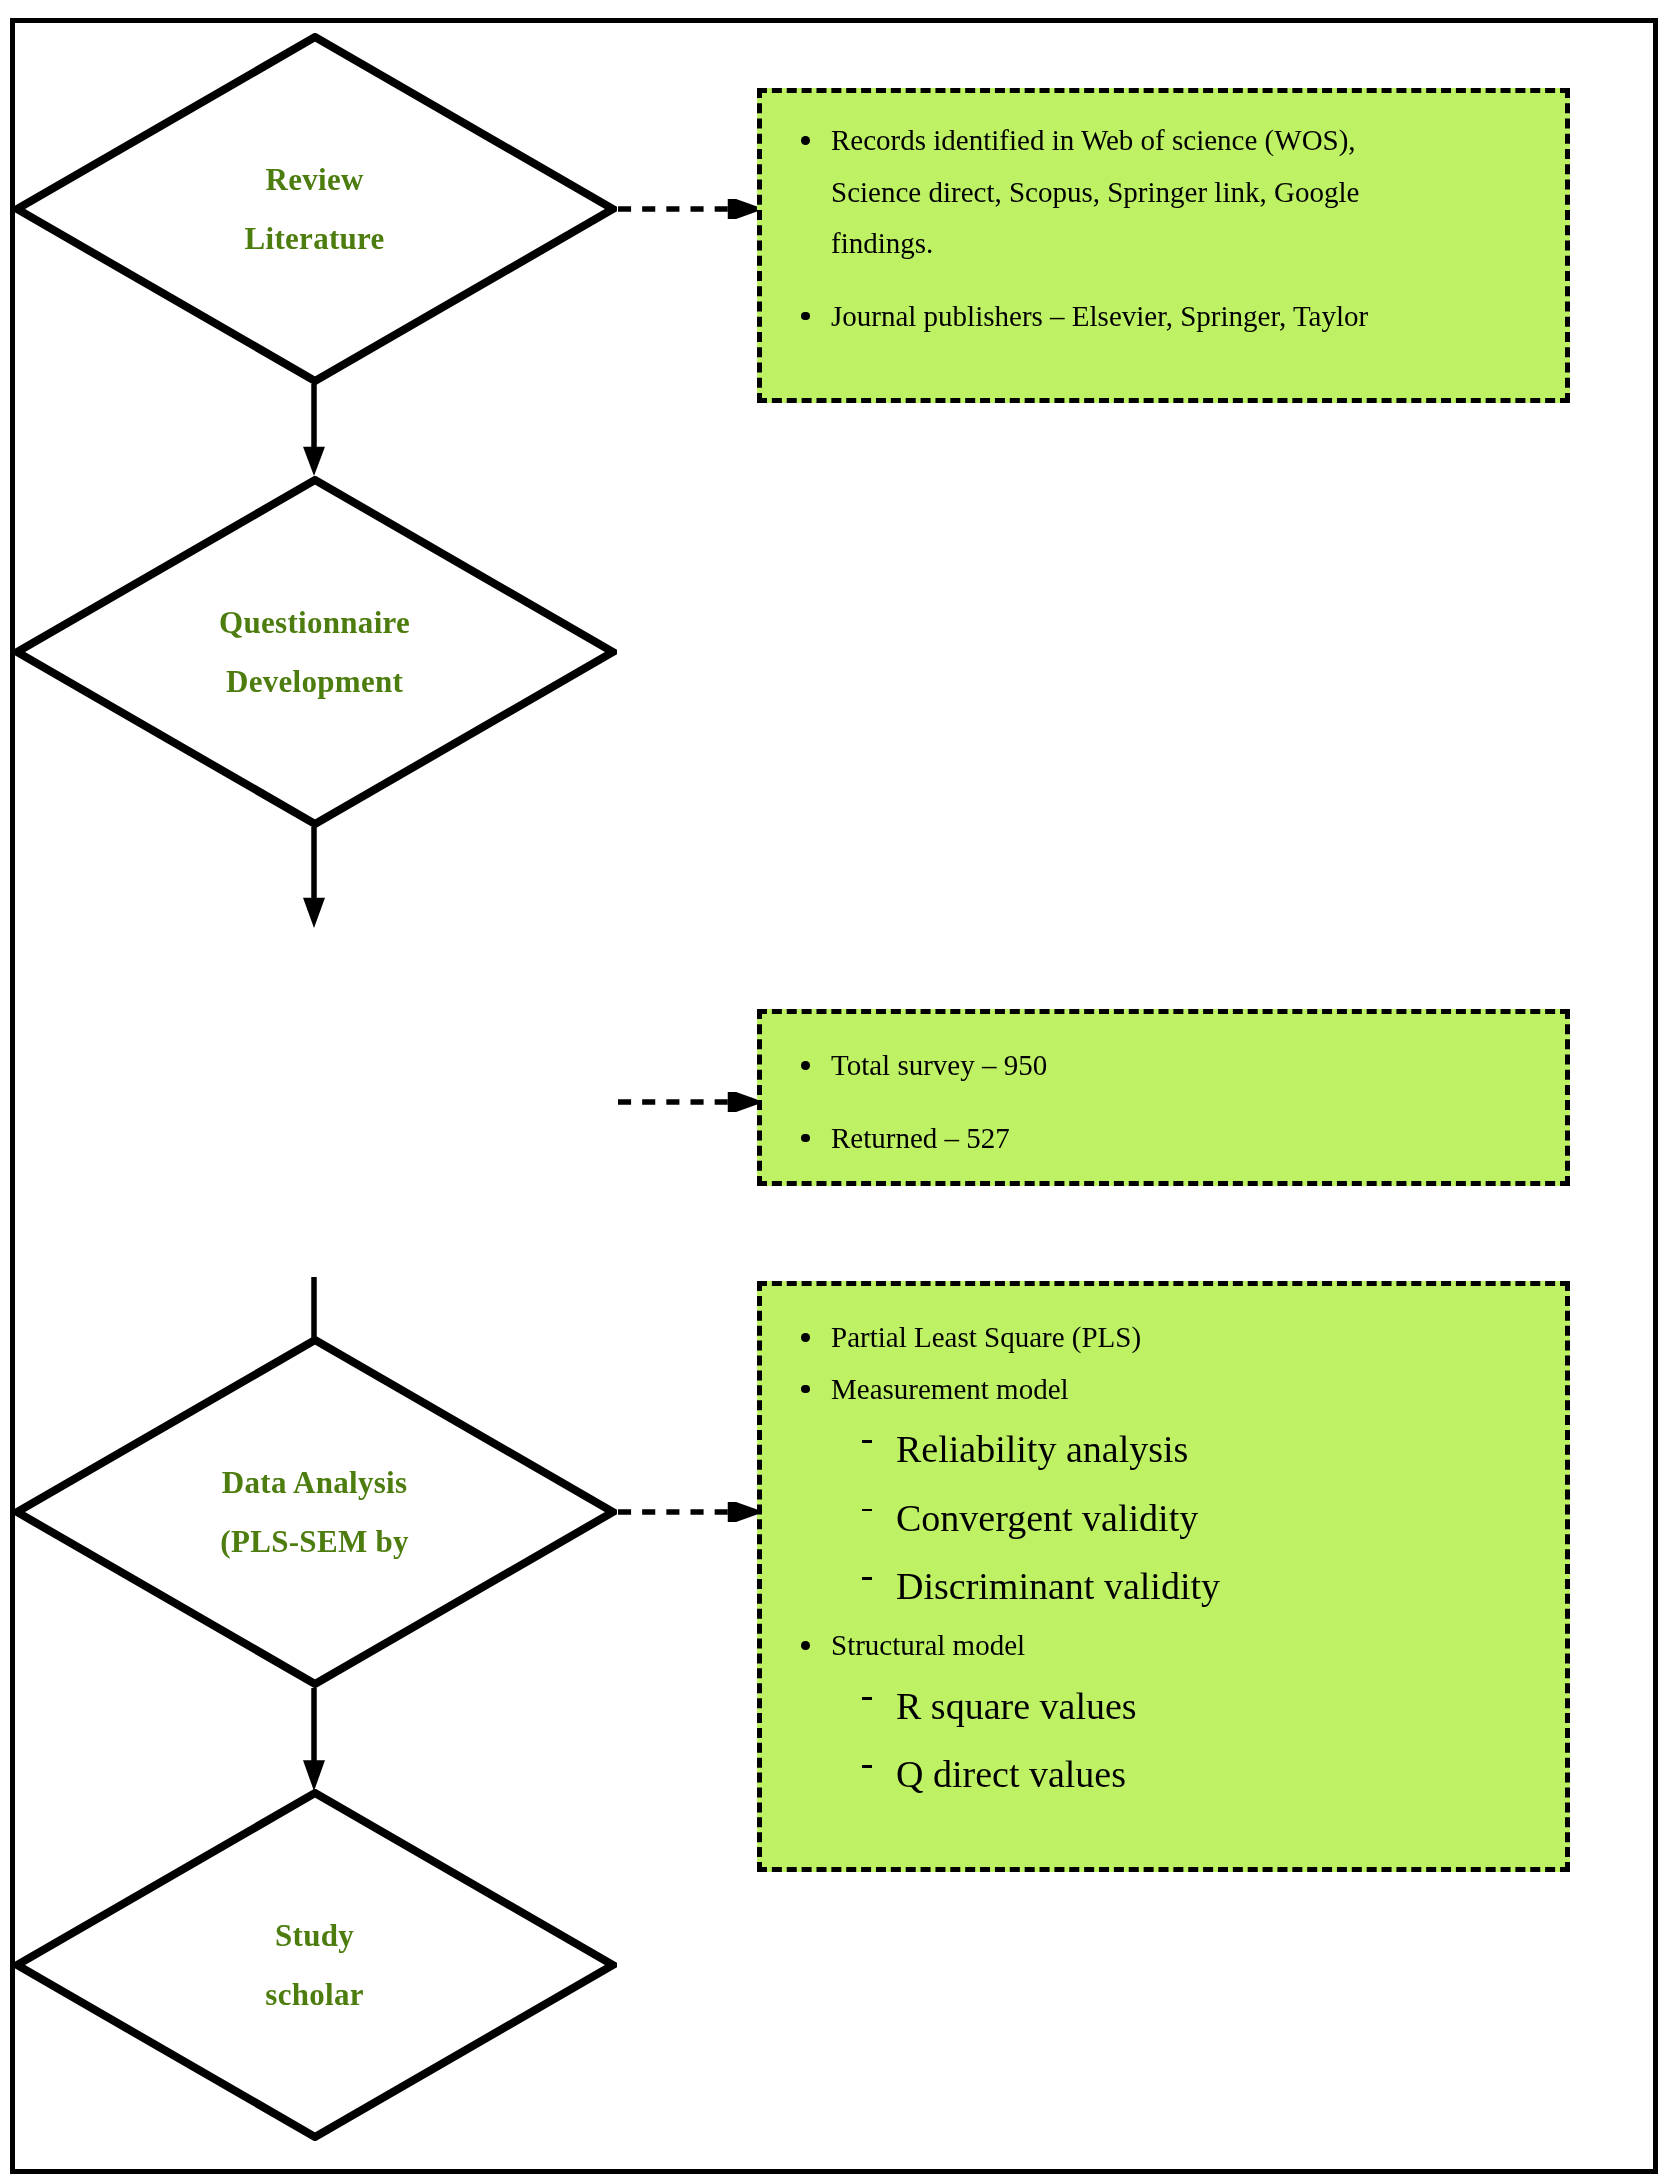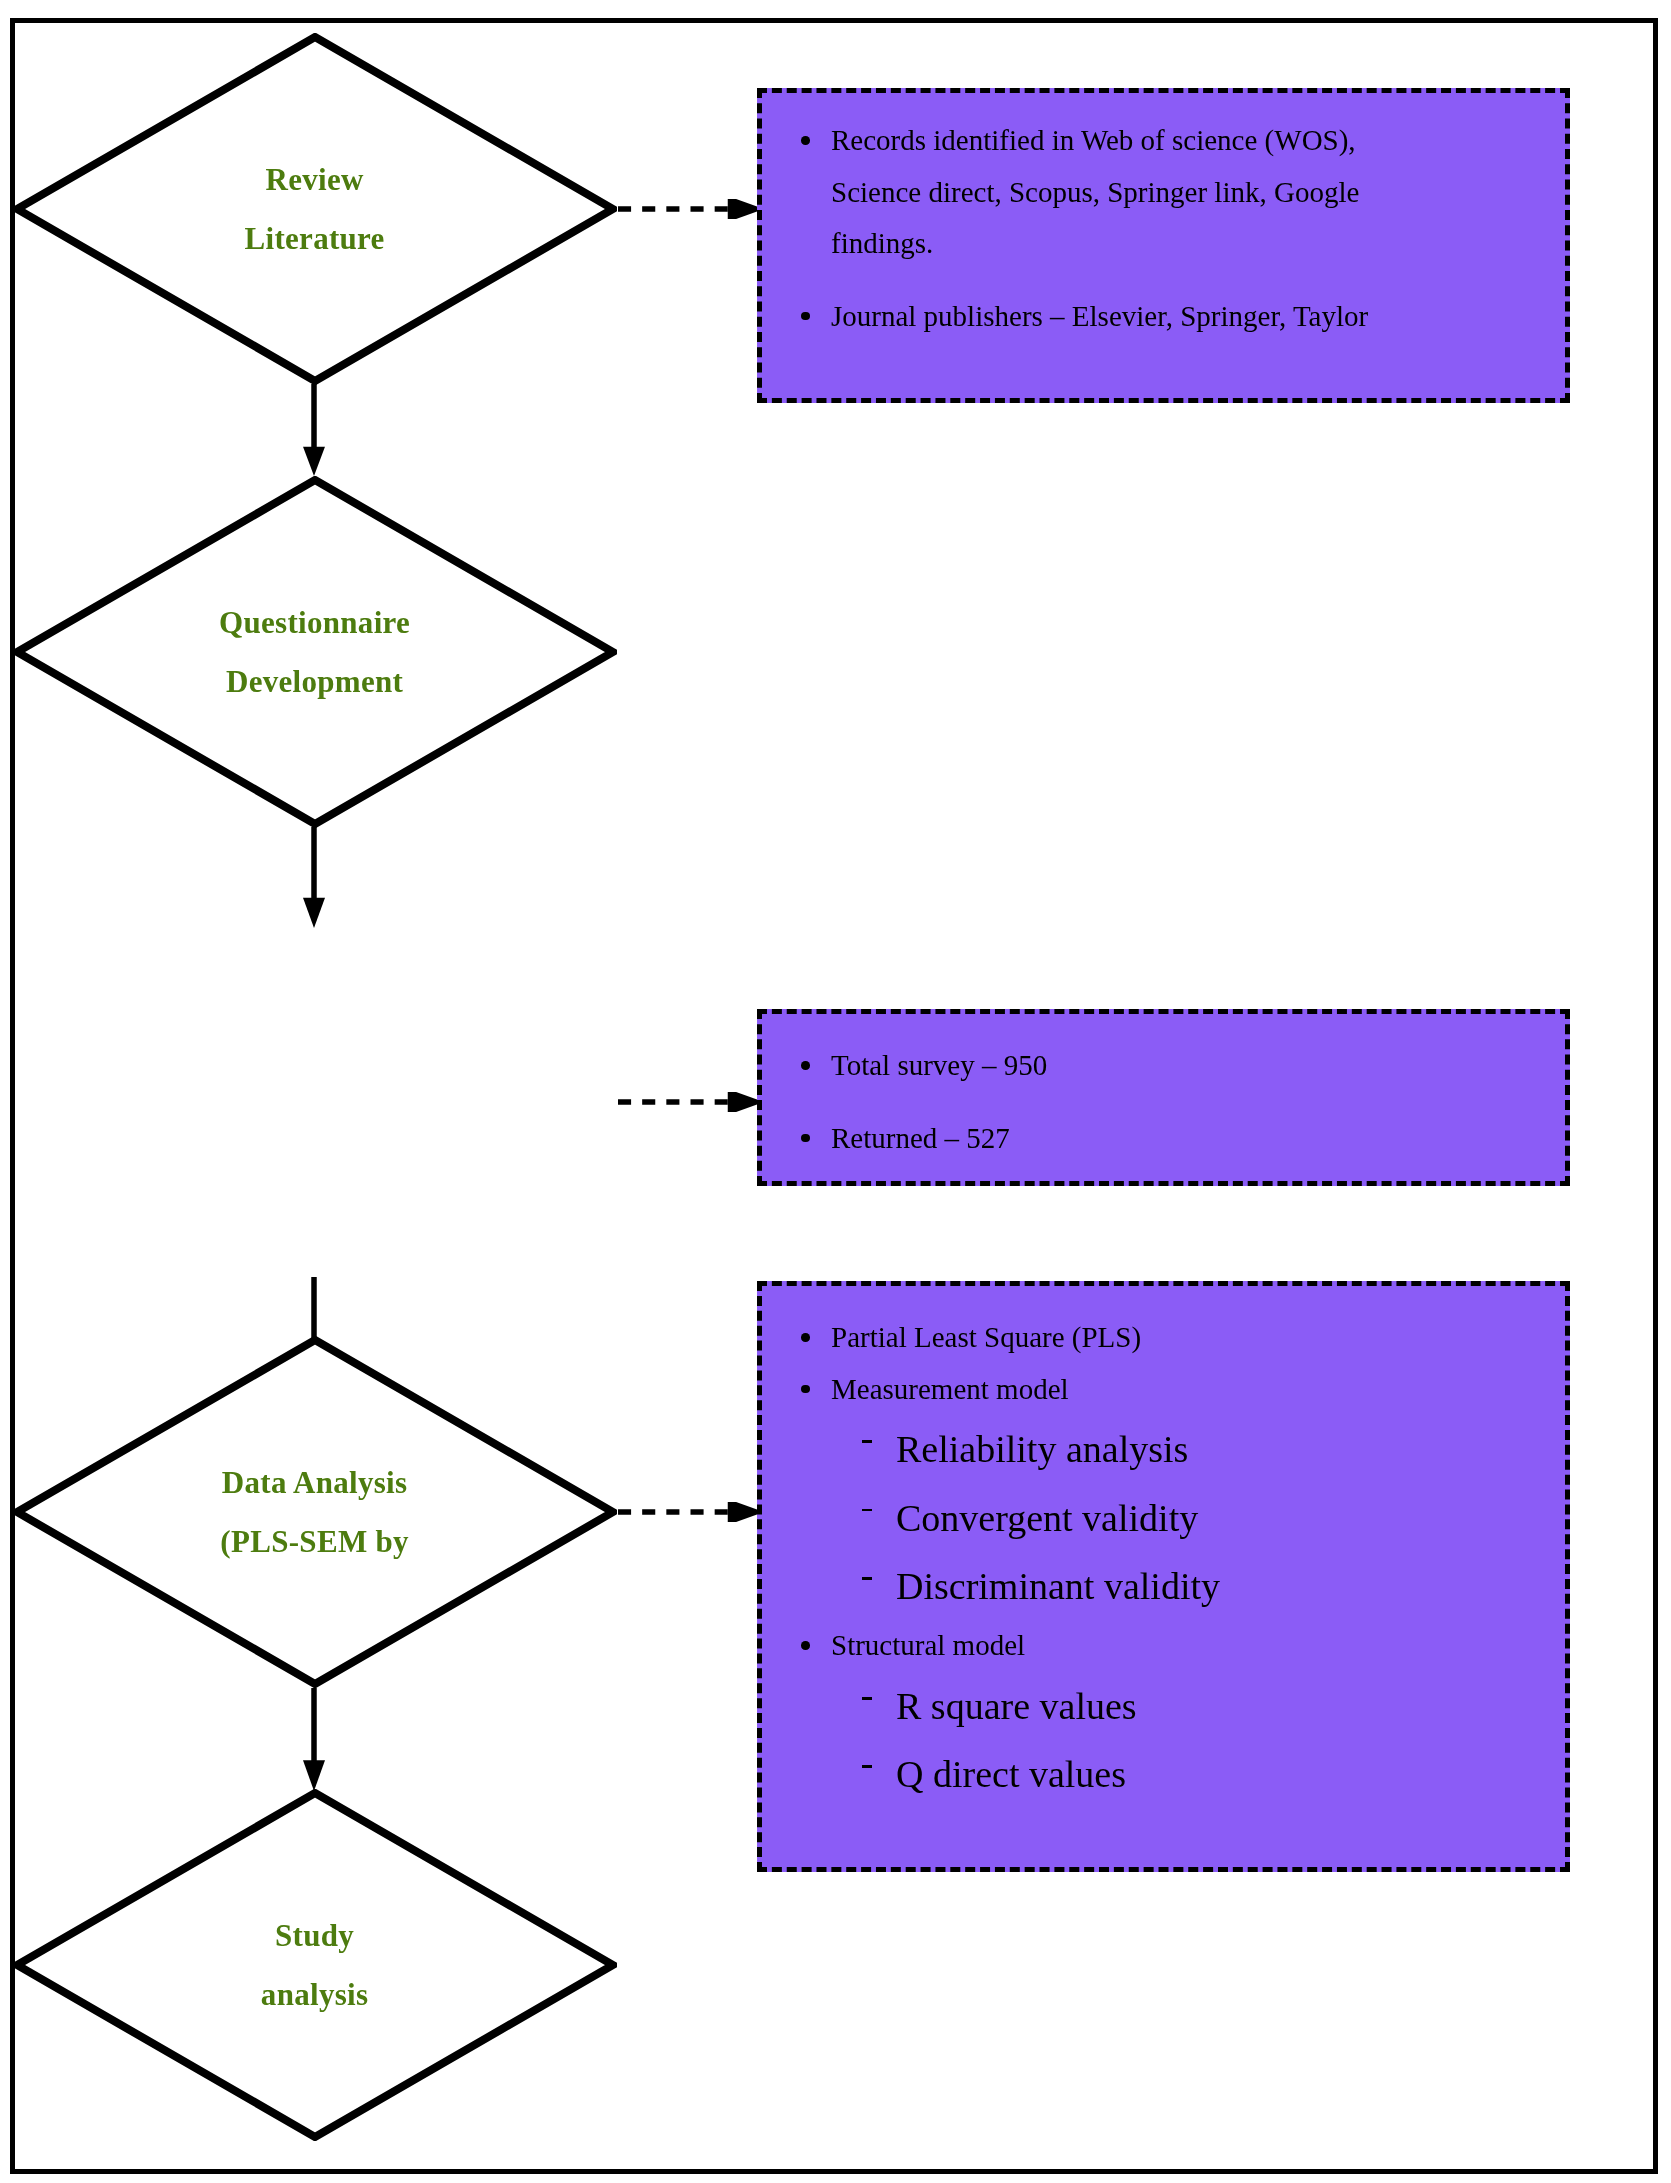--- a/index.html
+++ b/index.html
@@ -86,21 +86,21 @@
     width: 100%;
     height: 100%;
   }
   
   .note-box {
     position: absolute;
     left: 757px;
     width: 813px;
     border: 5.5px dashed #000000;
     box-sizing: border-box;
-    background: #8b5cf6;
+    background: #bef264;
   }
   .note-inner {
     padding: 22px 17px 22px 30px;
   }
   ul.bullets {
     list-style: none;
     margin: 0;
     padding: 0;
   }
   ul.bullets > li {
@@ -310,18 +310,18 @@
       <polygon points="22,205 0,144 44,144" fill="#000000"></polygon>
     </svg>
   </div>
 
   <div class="diamond" style="top:1789px;">
     <svg viewBox="0 0 1200 700" preserveAspectRatio="none">
       <polygon points="600,8 1192,350 600,692 8,350" fill="#ffffff" stroke="#000000" stroke-width="16" stroke-linejoin="miter"></polygon>
     </svg>
     <div class="diamond-label">
       <span class="ln">Study</span>
-      <span class="ln">analysis</span>
+      <span class="ln">scholar</span>
     </div>
   </div>
 
 </div>
 
 
 </body></html>

